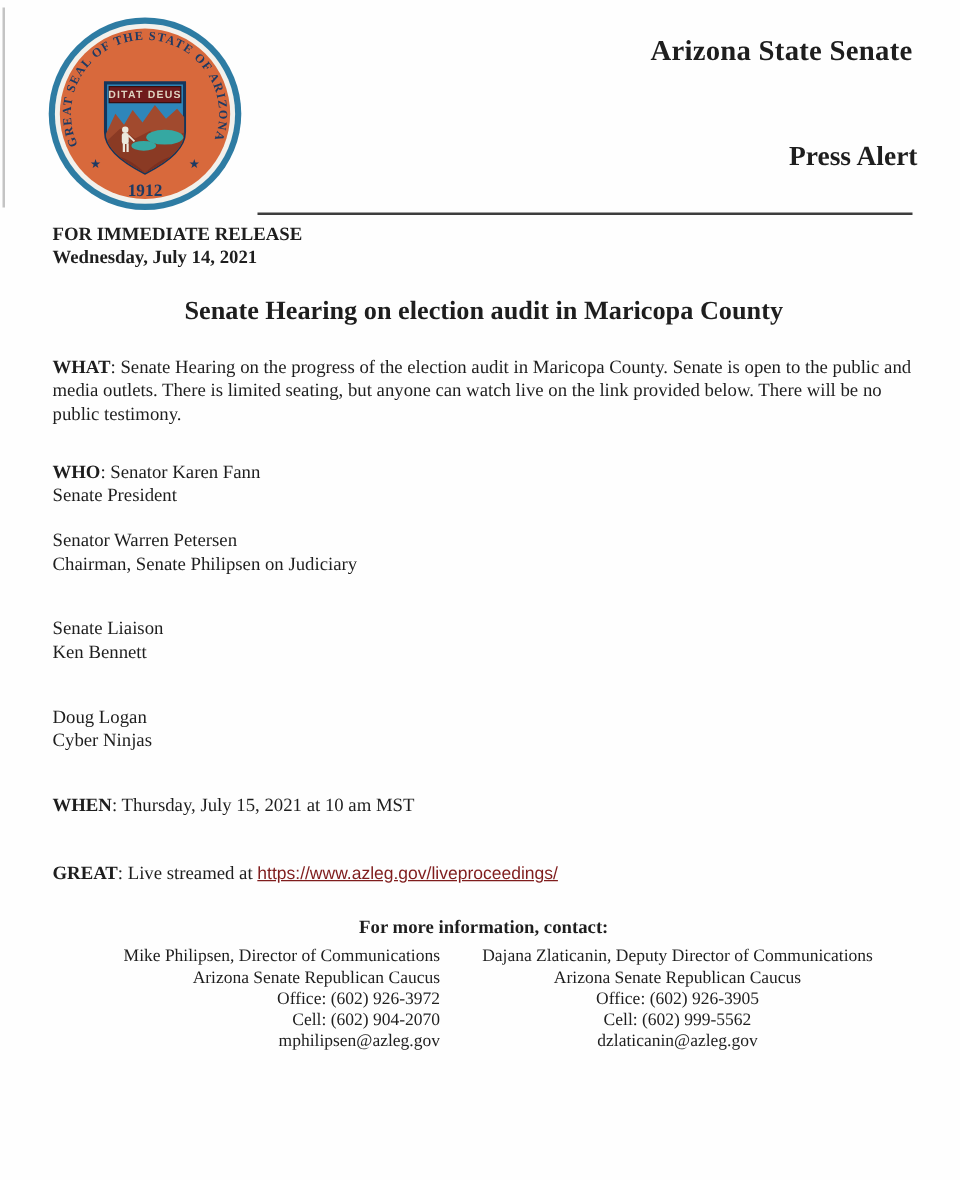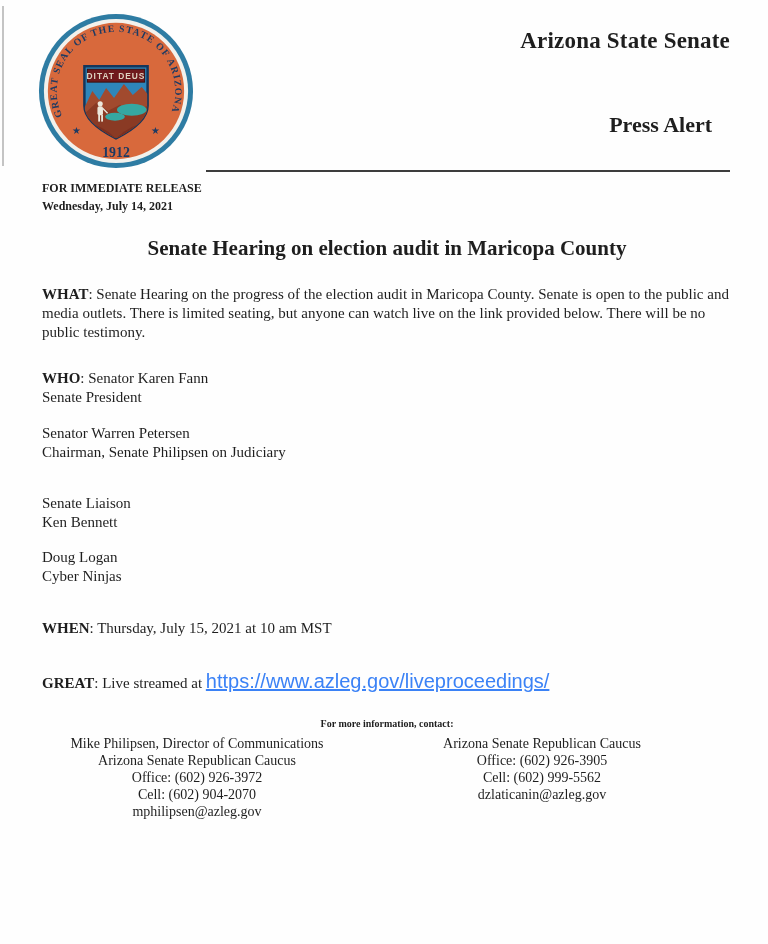--- a/index.html
+++ b/index.html
@@ -25,68 +25,68 @@
   }
   .org-title {
     position: absolute;
     top: 28px; right: 38px;
     font-size: 23px;
     font-weight: bold;
     letter-spacing: 0.2px;
   }
   .doc-type {
     position: absolute;
-    top: 112px; right: 56px;
+    top: 112px; right: 34px;
     font-size: 22px;
     font-weight: bold;
   }
   .header-rule {
     position: absolute;
     top: 170px; left: 206px;
     width: 524px; height: 0;
     border-top: 2px solid #3d3d3d;
   }
   .content {
     position: absolute;
     top: 179px; left: 42px;
     width: 690px;
   }
-  .release { font-size: 12px; font-weight: bold; line-height: 18px; }
+  .release { font-size: 15px; font-weight: bold; line-height: 18px; }
   .headline {
     margin-top: 21px;
     text-align: center;
     font-size: 21px;
     font-weight: bold;
   }
   .para { font-size: 15px; line-height: 19px; }
   .what { margin-top: 24px; }
   .lbl { font-weight: bold; }
   .who-block { margin-top: 27px; }
   .entry-1 { margin-top: 17px; }
   .entry-2 { margin-top: 32px; }
-  .entry-3 { margin-top: 16px; }
+  .entry-3 { margin-top: 33px; }
   .entry-4 { margin-top: 38px; }
   .when-line { margin-top: 33px; }
   .where-line { margin-top: 34px; }
   .live-link {
     font-family: "Liberation Sans", sans-serif;
-    font-size: 20px;
-    color: #3b82f6;
+    font-size: 14px;
+    color: #7f1d1d;
   }
   .contact-heading {
     margin-top: 25px;
     text-align: center;
-    font-size: 10px;
+    font-size: 15px;
     font-weight: bold;
   }
   .contact-cols {
     margin-top: 6px;
     display: flex;
   }
-  .col-a { width: 310px; text-align: center; }
+  .col-a { width: 310px; text-align: right; }
   .col-b { width: 314px; margin-left: 33px; text-align: center; }
   .contact-line {
     font-size: 14px;
     line-height: 17px;
     white-space: nowrap;
   }
 </style>
 </head>
 <body>
 
@@ -181,20 +181,21 @@
 
     <div class="contact-cols">
       <div class="col-a">
         <div class="contact-line">Mike Philipsen, Director of Communications</div>
         <div class="contact-line">Arizona Senate Republican Caucus</div>
         <div class="contact-line">Office: (602) 926-3972</div>
         <div class="contact-line">Cell: (602) 904-2070</div>
         <div class="contact-line">mphilipsen@azleg.gov</div>
       </div>
       <div class="col-b">
+        <div class="contact-line">Dajana Zlaticanin, Deputy Director of Communications</div>
         <div class="contact-line">Arizona Senate Republican Caucus</div>
         <div class="contact-line">Office: (602) 926-3905</div>
         <div class="contact-line">Cell: (602) 999-5562</div>
         <div class="contact-line">dzlaticanin@azleg.gov</div>
       </div>
     </div>
 
   </div>
 </div>
 

